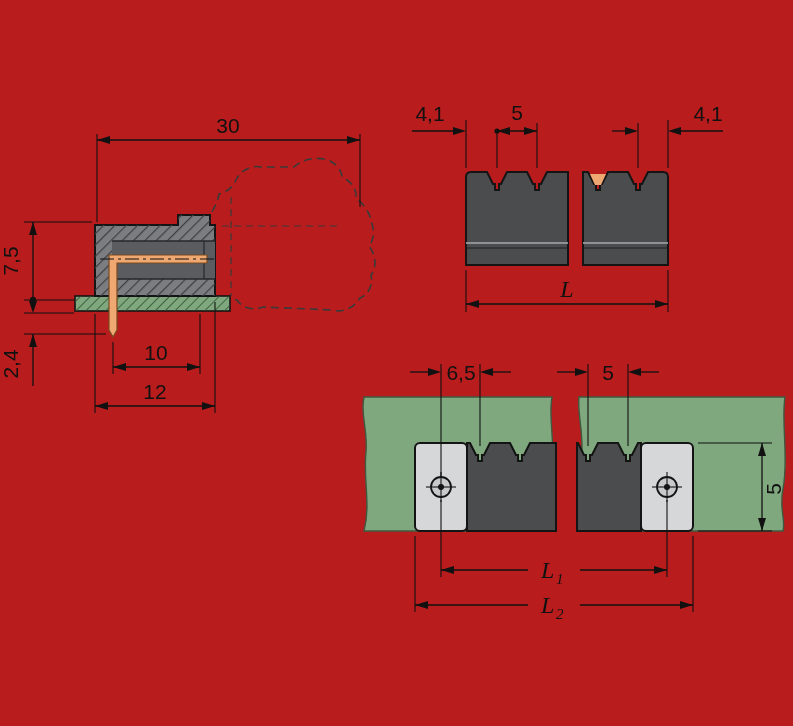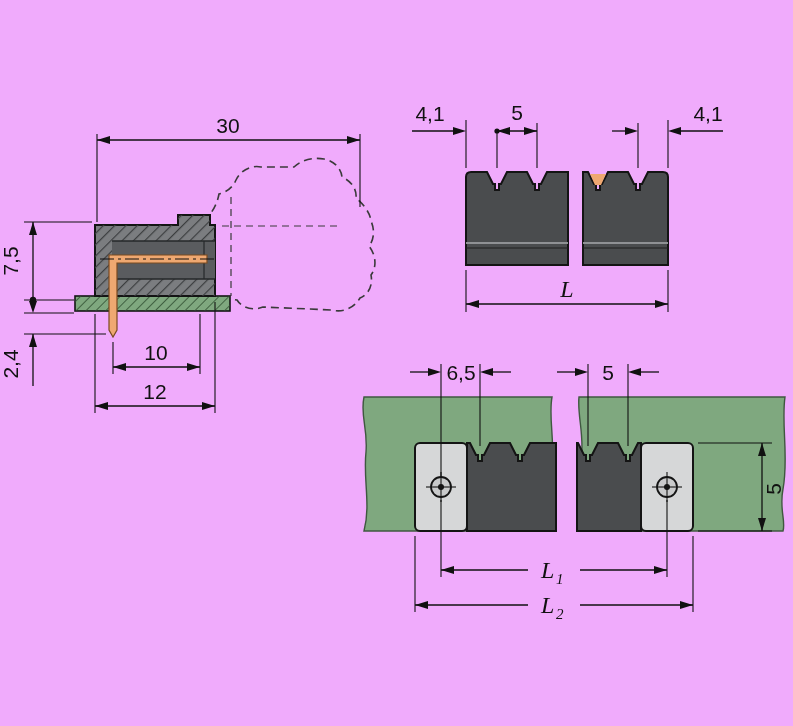--- a/index.html
+++ b/index.html
@@ -1,16 +1,16 @@
 <!DOCTYPE html>
 <html><head>
 <meta charset="utf-8">
 <style>
   html,body{margin:0;padding:0;background:#ffffff;}
-  .stage{width:793px;height:726px;background:#f0abfc;position:relative;overflow:hidden;
+  .stage{width:793px;height:726px;background:#b91c1c;position:relative;overflow:hidden;
          font-family:"Liberation Sans",sans-serif;}
   svg{display:block;}
   text.dim{font:21px "Liberation Sans",sans-serif;fill:#111111;}
   text.dimL{font:italic 24px "Liberation Serif",serif;fill:#111111;}
   text.dimLs{font:italic 15px "Liberation Serif",serif;fill:#111111;}
   .ext{stroke:#111111;stroke-width:1.1;fill:none;}
   .dimline{stroke:#111111;stroke-width:1.3;fill:none;}
   .arr{fill:#111111;stroke:none;}
   .dashed{fill:none;stroke:#3a3a3a;stroke-width:1.6;stroke-dasharray:8 5;}
   .dashthin{fill:none;stroke:#3a3a3a;stroke-width:1.2;stroke-dasharray:7 5;}

